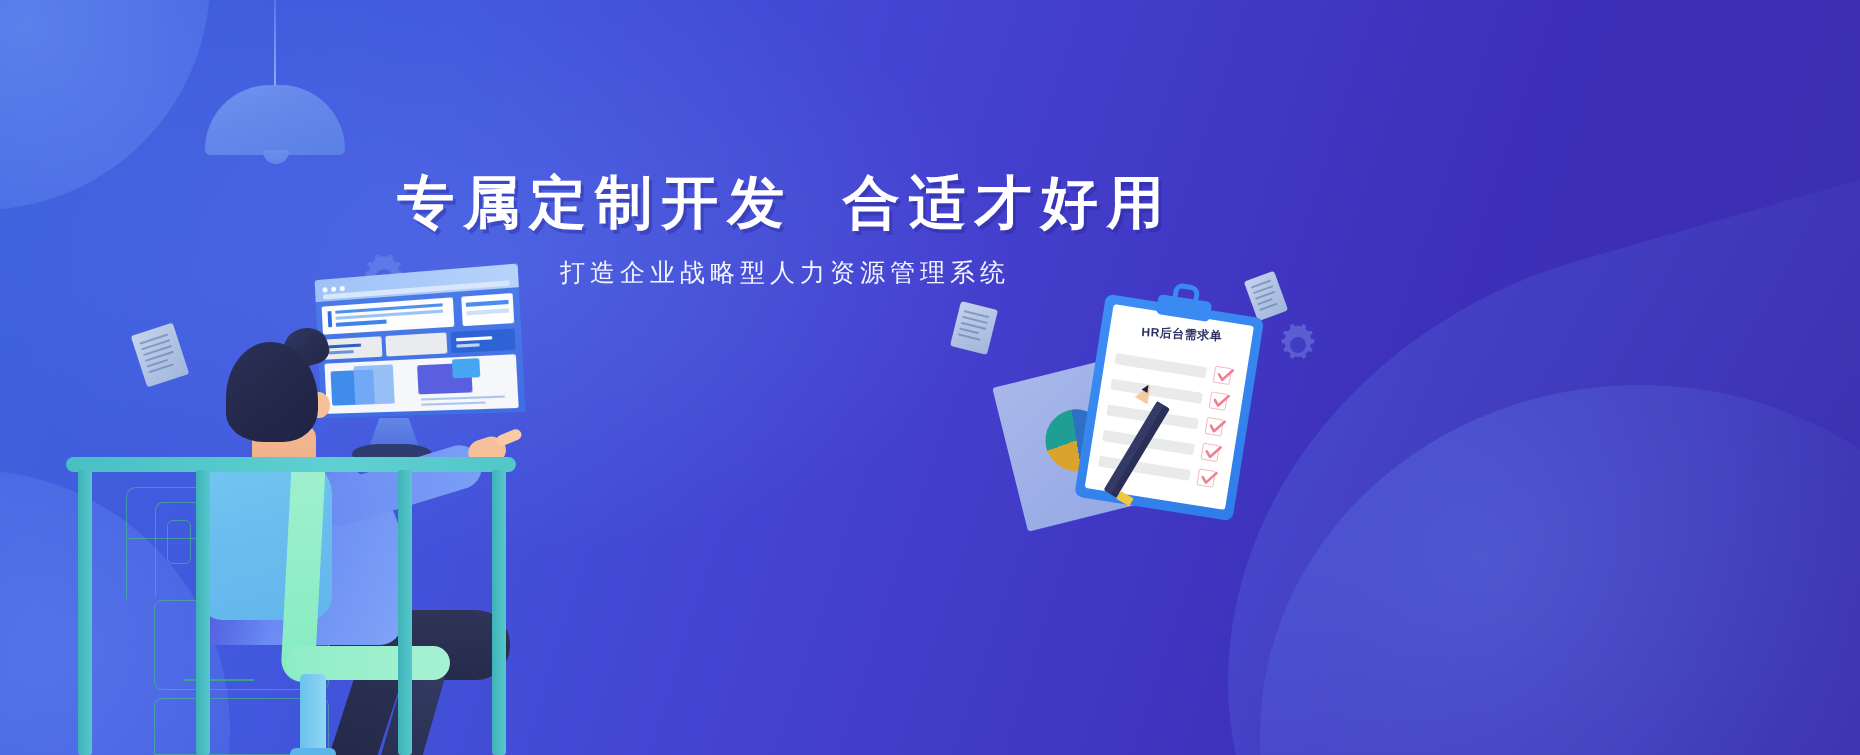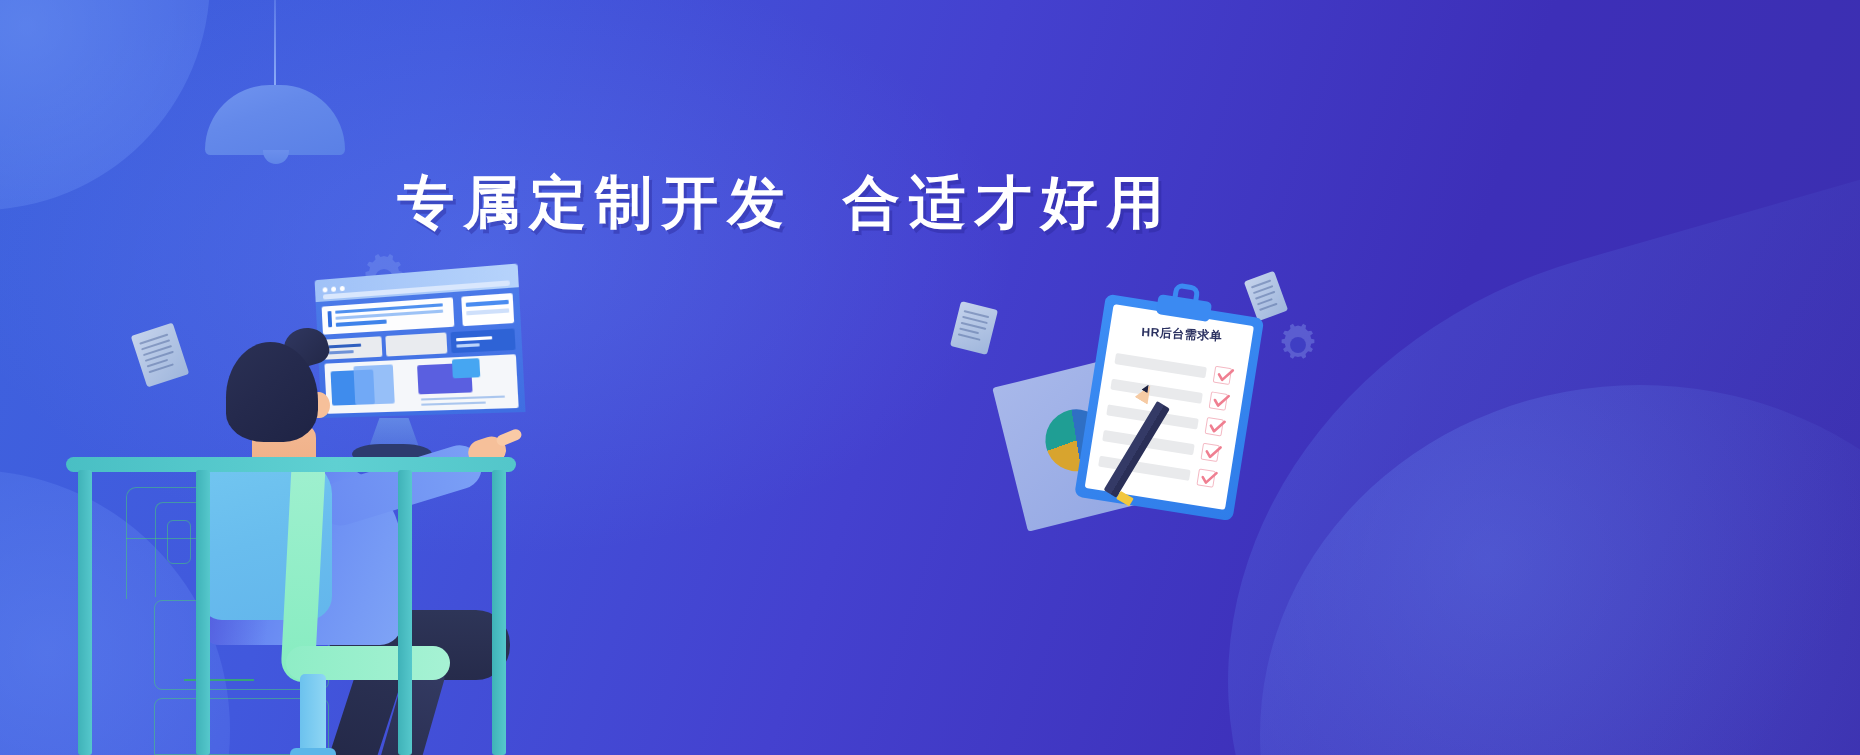--- a/index.html
+++ b/index.html
@@ -299,20 +299,21 @@
   <div class="swoosh-br2"></div>
 
   <div id="lamp">
     <div class="lamp-cord"></div>
     <div class="lamp-shade"></div>
     <div class="lamp-bulb"></div>
   </div>
 
   <div id="copy">
     <div id="headline">专属定制开发  合适才好用</div>
+    <div id="subtitle">打造企业战略型人力资源管理系统</div>
   </div>
 
   <div>
     <div class="wire" style="left:126px;top:487px;width:168px;height:112px;border-radius:10px 0 0 0;border-right:none;border-bottom:none;"></div>
     <div class="wire" style="left:155px;top:502px;width:152px;height:95px;border-radius:8px 0 0 0;border-right:none;border-bottom:none;"></div>
     <div class="wire" style="left:167px;top:520px;width:24px;height:44px;"></div>
     <div class="wire" style="left:196px;top:533px;width:22px;height:31px;"></div>
     <div class="wire" style="left:154px;top:600px;width:175px;height:90px;border-radius:8px;"></div>
     <div class="wire" style="left:154px;top:698px;width:175px;height:57px;border-radius:8px 8px 0 0;"></div>
     <div class="wire-line" style="left:184px;top:679px;width:70px;background:rgba(54,178,104,.85);height:2px;"></div>

